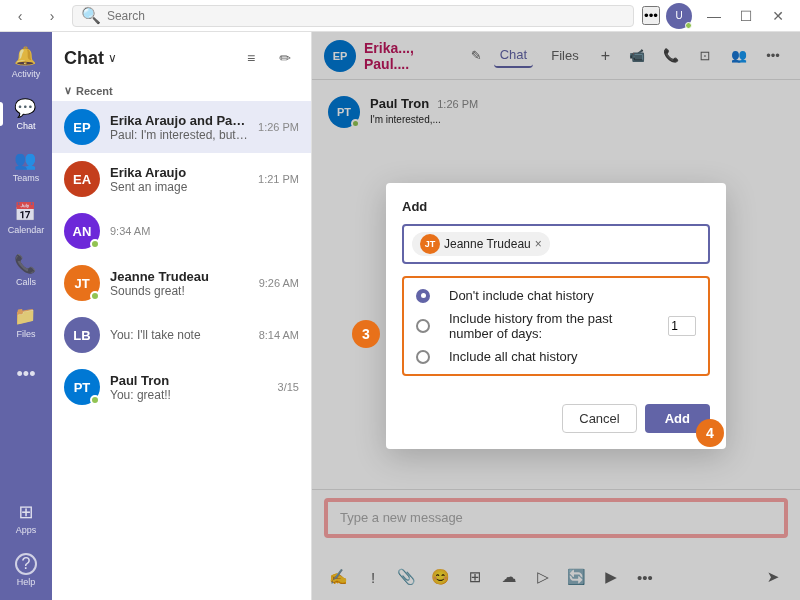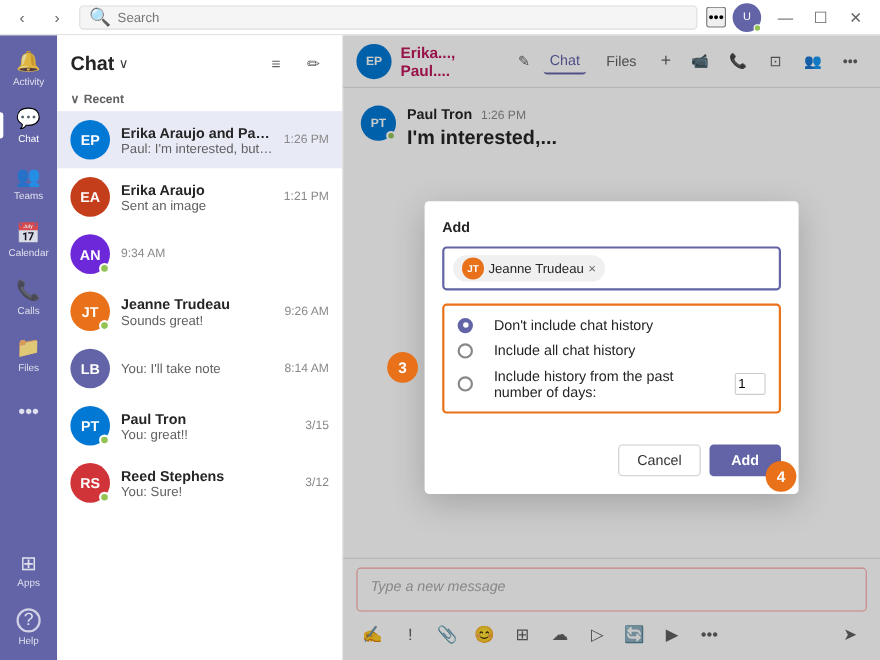--- a/index.html
+++ b/index.html
@@ -132,28 +132,28 @@
       position: relative;
     }
     .msg-avatar .status-dot {
       position: absolute; bottom: 0; right: 0; width: 9px; height: 9px;
       border-radius: 50%; border: 2px solid #fff; background: #92c353;
     }
     .msg-content { flex: 1; }
     .msg-header { display: flex; align-items: baseline; gap: 8px; margin-bottom: 2px; }
     .msg-name { font-size: 13px; font-weight: 600; color: #252525; }
     .msg-time { font-size: 11px; color: #888; }
-    .msg-text { font-size: 18px; color: #252525; line-height: 1.4; font-weight: bold; }
+    .msg-text { font-size: 10px; color: #252525; line-height: 1.4; }
 
     .chat-input-area {
       border-top: 1px solid #e0e0e0; padding: 8px 12px;
     }
     .chat-input-box {
-      border: 1px solid #fca5a5; border-radius: 4px; padding: 8px 12px; min-height: 40px;
-      font-size: 13px; color: #888; margin-bottom: 6px; font-style: italic;
+      border: 4px solid #fca5a5; border-radius: 4px; padding: 8px 12px; min-height: 40px;
+      font-size: 13px; color: #888; margin-bottom: 24px;
     }
     .chat-toolbar { display: flex; align-items: center; gap: 4px; }
     .chat-toolbar button {
       background: none; border: none; cursor: pointer; color: #616161; font-size: 15px;
       width: 30px; height: 30px; display: flex; align-items: center; justify-content: center; border-radius: 4px;
     }
     .toolbar-spacer { flex: 1; }
     .send-btn {
       background: none; border: none; cursor: pointer; color: #6264a7; font-size: 18px;
       width: 30px; height: 30px; display: flex; align-items: center; justify-content: center;
@@ -357,31 +357,20 @@
         <span>PT</span>
         <div class="status-dot online"></div>
       </div>
       <div class="chat-info">
         <div class="chat-name">Paul Tron</div>
         <div class="chat-preview">You: great!!</div>
       </div>
       <div class="chat-time">3/15</div>
     </div>
 
-    <div class="chat-item">
-      <div class="chat-avatar" style="background:#d13438;">
-        <span>RS</span>
-        <div class="status-dot online"></div>
-      </div>
-      <div class="chat-info">
-        <div class="chat-name">Reed Stephens</div>
-        <div class="chat-preview">You: Sure!</div>
-      </div>
-      <div class="chat-time">3/12</div>
-    </div>
   </div>
 
   <div class="main-chat">
 
     <div class="chat-header">
       <div class="chat-header-avatar">EP</div>
       <span class="chat-header-name">Erika..., Paul....</span>
       <button style="background:none;border:none;cursor:pointer;color:#616161;font-size:13px;padding:4px;">✎</button>
       <div style="display:flex;gap:12px;align-items:center;">
         <span class="header-tab active">Chat</span>
@@ -449,26 +438,26 @@
           <div class="step-badge badge-3">3</div>
           <div class="modal-options" style="flex:1;">
             <div class="modal-option">
               <div class="radio-btn filled">
                 <div></div>
               </div>
               <span>Don't include chat history</span>
             </div>
             <div class="modal-option">
               <div class="radio-btn empty"></div>
-              <span>Include all chat history</span>
+              <span>Include history from the past number of days:</span>
+              <input class="days-input" type="number" value="1" style="">
             </div>
             <div class="modal-option">
               <div class="radio-btn empty"></div>
-              <span>Include history from the past number of days:</span>
-              <input class="days-input" type="number" value="1" style="">
+              <span>Include all chat history</span>
             </div>
           </div>
         </div>
 
         <div style="height:12px;"></div>
 
         <div style="position:relative;">
           <div class="modal-actions">
             <button class="btn-cancel">Cancel</button>
             <button class="btn-add">Add</button>

